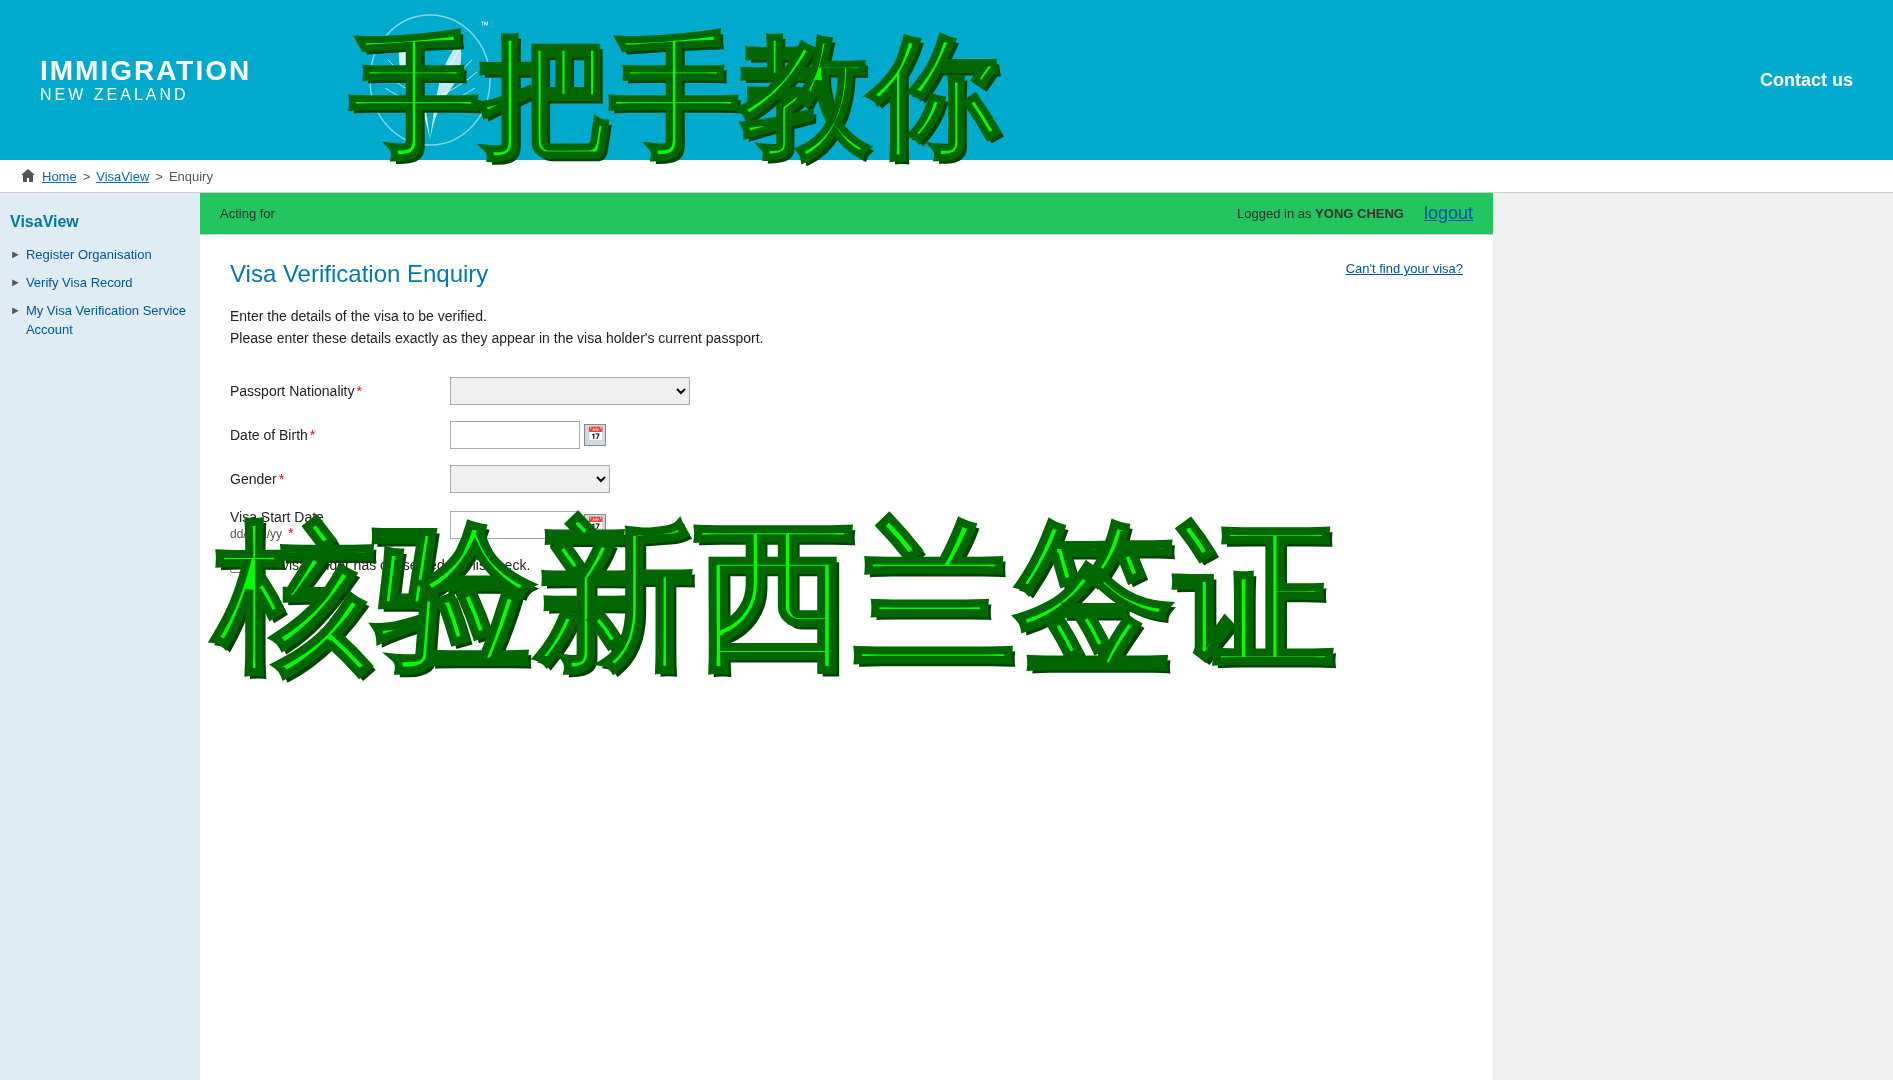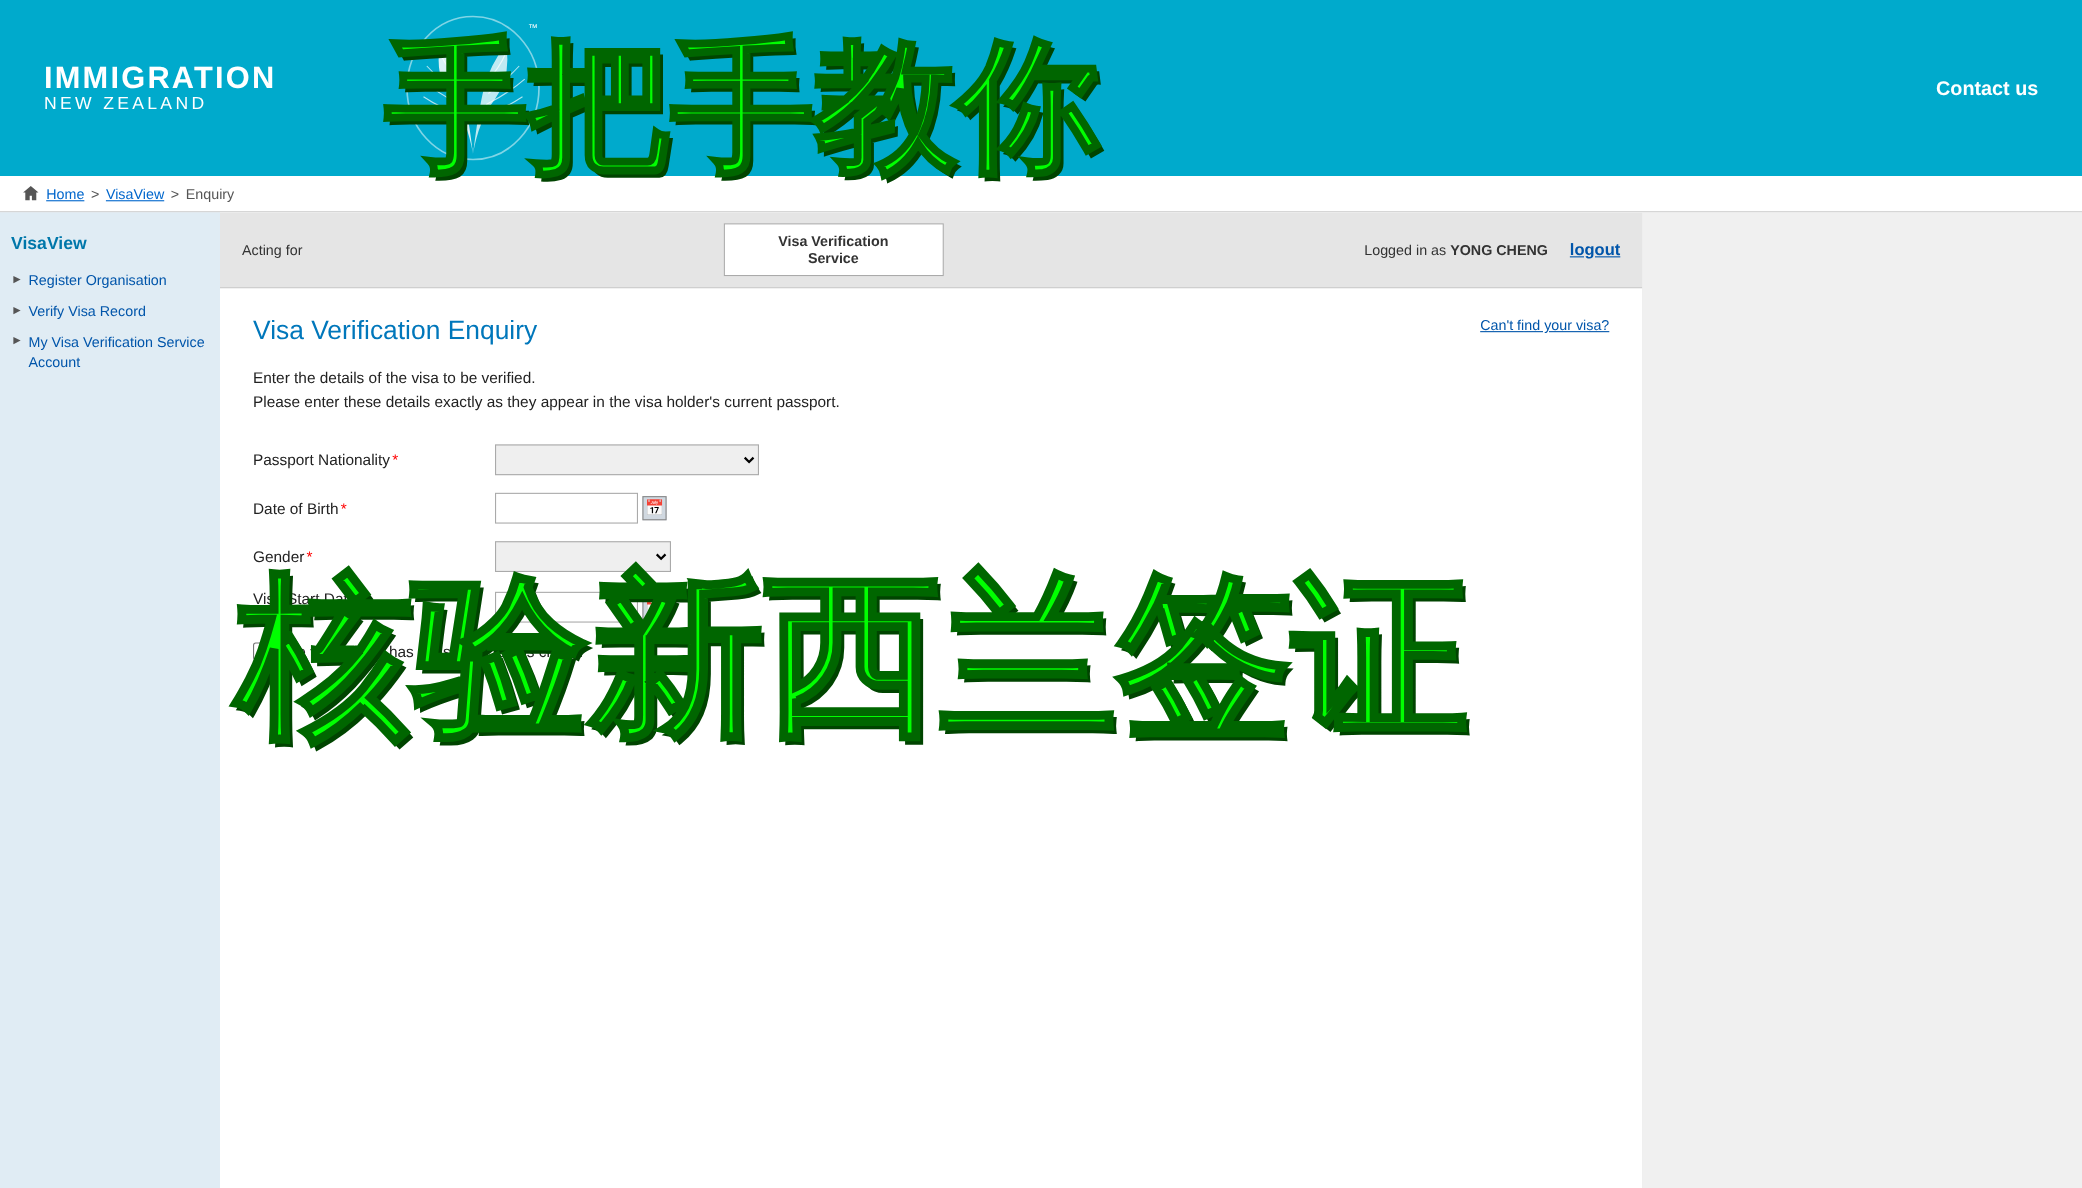--- a/index.html
+++ b/index.html
@@ -129,21 +129,21 @@
 
     
     .content-area {
       flex: 1;
       background: white;
       padding: 0;
     }
 
     
     .content-topbar {
-      background: #e5e5e5;
+      background: #22c55e;
       border-bottom: 1px solid #ccc;
       padding: 10px 20px;
       display: flex;
       align-items: center;
       justify-content: space-between;
       gap: 17px;
     }
     .acting-for {
       font-size: 13px;
       color: #333;
@@ -162,22 +162,21 @@
       font-size: 13px;
       color: #333;
       display: flex;
       align-items: center;
       gap: 20px;
     }
     .logout-link {
       color: #0055aa;
       text-decoration: underline;
       cursor: pointer;
-      font-size: 15px;
-      font-weight: bold;
+      font-size: 18px;
     }
 
     
     .form-area {
       padding: 25px 30px;
     }
     .form-title {
       color: #0077bb;
       font-size: 24px;
       font-weight: normal;
@@ -329,24 +328,20 @@
     <div class="sidebar-item">
       <span class="sidebar-arrow">►</span>
       <span class="sidebar-item-label">My Visa Verification Service Account</span>
     </div>
   </div>
 
   <div class="content-area">
 
     <div class="content-topbar">
       <span class="acting-for">Acting for</span>
-      <div class="service-box">
-        <span>Visa Verification</span><br>
-        <span>Service</span>
-      </div>
       <div class="logged-as">
         <span>
           <span>Logged in as</span>&nbsp;<strong>YONG CHENG</strong>
         </span>
         <a class="logout-link">logout</a>
       </div>
     </div>
 
     <div class="form-area">
       <div style="display:flex; justify-content:space-between; align-items:flex-start;">

